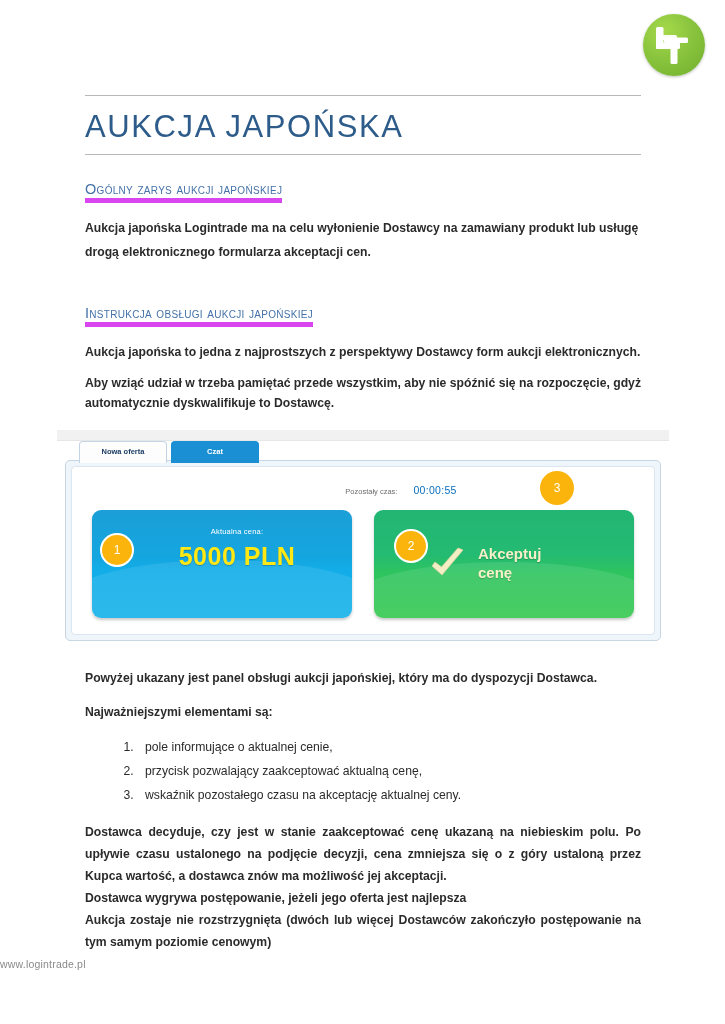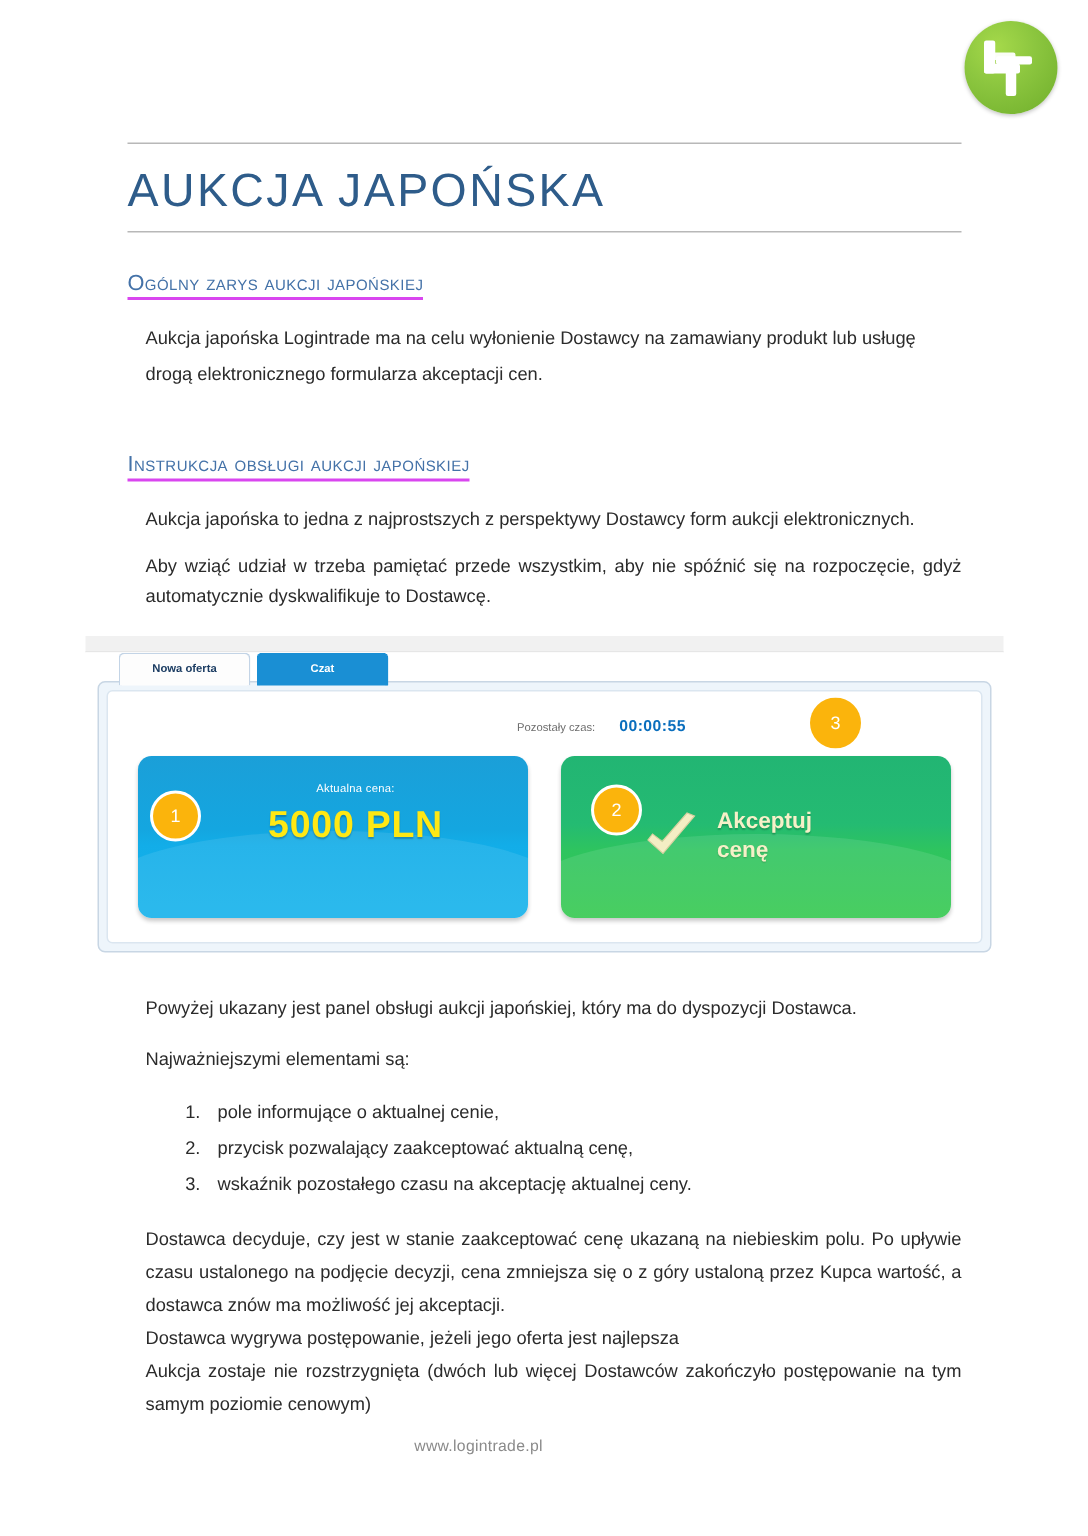--- a/index.html
+++ b/index.html
@@ -59,32 +59,33 @@
     margin: 14px 0 10px 0;
     line-height: 1.1;
   }
 
   .heading {
     color: #4472a8;
     font-size: 14.5px;
     font-weight: 400;
     font-variant: small-caps;
     letter-spacing: 0.3px;
-    border-bottom: 2px solid #d946ef;
+    border-bottom: 5px solid #d946ef;
     display: inline-block;
     padding-bottom: 1px;
     margin: 26px 0 14px 0;
   }
   .heading.tight { margin-top: 30px; }
 
   p.body {
     font-size: 12.2px;
     line-height: 1.92;
-    margin: 0 0 10px 12px;
+    margin: 0 0 10px 0;
     color: #2b2b2b;
+    font-weight: bold;
   }
   p.body.justify { text-align: justify; line-height: 1.62; }
   p.body.loose { line-height: 1.95; }
   p.block { margin-bottom: 0; line-height: 1.8; text-align: justify; }
 
   ol.features {
     font-size: 12.2px;
     line-height: 2.0;
     margin: 8px 0 14px 0;
     padding-left: 52px;
@@ -163,21 +164,21 @@
     padding: 3px 0 8px 0;
     position: relative;
     left: 38px;
   }
   .timer-label {
     font-size: 7.5px;
     color: #6d6d6d;
   }
   .timer-value {
     font-size: 10.5px;
-    font-weight: bold;
+    font-weight: normal;
     color: #0a6ebd;
     margin-left: 16px;
     letter-spacing: 0.3px;
   }
   .cards {
     display: flex;
     gap: 22px;
     padding: 4px 6px 0 6px;
   }
   .card {
@@ -265,21 +266,20 @@
   .callout-1 { left: 28px;  top: 66px; }
   .callout-2 { left: 322px; top: 62px; }
   .callout-3 { left: 468px; top: 4px; border-color: transparent; }
 
   
   .footer {
     position: absolute;
     left: 0;
     top: 958px;
     width: 638px;
-    text-align: center;
     font-size: 10.5px;
     color: #8a8a8a;
     letter-spacing: 0.2px;
   }
 </style>
 </head>
 <body>
 
 <div class="page">
 

